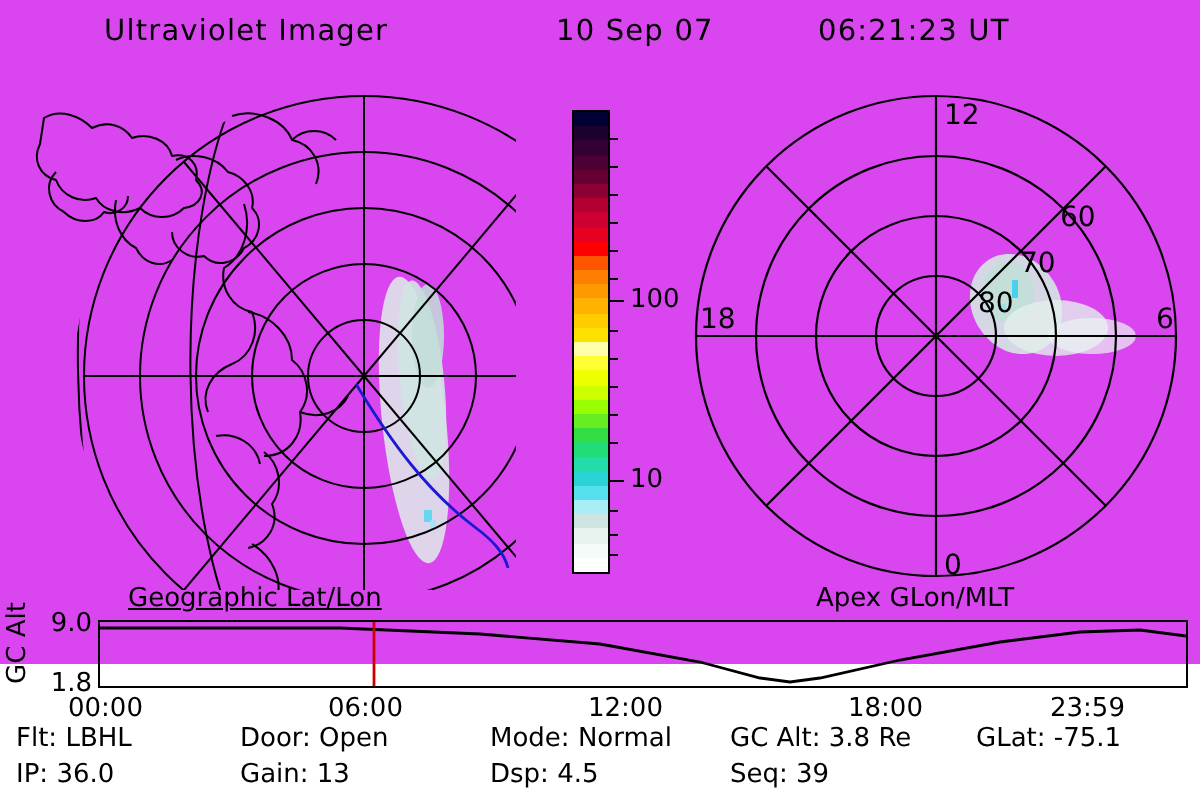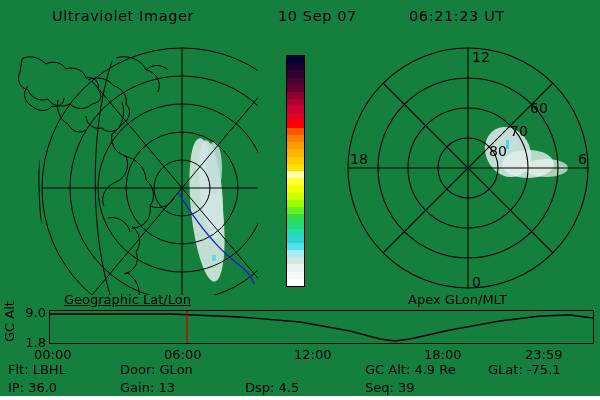--- a/index.html
+++ b/index.html
@@ -10,22 +10,22 @@
   body {
     width: 600px;
     height: 400px;
     overflow: hidden;
     font-family: "DejaVu Sans", sans-serif;
     color: #000000;
   }
   #app {
     position: relative;
     width: 600px;
-    height: 396px;
-    background: #15803d;
+    height: 332px;
+    background: #d946ef;
   }
 
   
   .header {
     position: absolute;
     left: 0; top: 4px;
     width: 600px;
     height: 26px;
   }
   .hdr-title {
@@ -303,20 +303,40 @@
         <div class="cb-seg" style="background: rgb(34, 221, 119);"></div>
         <div class="cb-seg" style="background: rgb(34, 221, 170);"></div>
         <div class="cb-seg" style="background: rgb(42, 212, 212);"></div>
         <div class="cb-seg" style="background: rgb(85, 224, 238);"></div>
         <div class="cb-seg" style="background: rgb(170, 238, 245);"></div>
         <div class="cb-seg" style="background: rgb(207, 229, 226);"></div>
         <div class="cb-seg" style="background: rgb(232, 242, 239);"></div>
         <div class="cb-seg" style="background: rgb(245, 251, 248);"></div>
         <div class="cb-seg" style="background: rgb(255, 255, 255);"></div>
       </div>
+    <div class="cb-ticks" id="cb-ticks">
+        <div class="cb-tick minor" style="top: 14px;"></div>
+        <div class="cb-tick minor" style="top: 28px;"></div>
+        <div class="cb-tick minor" style="top: 42px;"></div>
+        <div class="cb-tick minor" style="top: 56px;"></div>
+        <div class="cb-tick minor" style="top: 70px;"></div>
+        <div class="cb-tick minor" style="top: 84px;"></div>
+        <div class="cb-tick minor" style="top: 110px;"></div>
+        <div class="cb-tick minor" style="top: 124px;"></div>
+        <div class="cb-tick minor" style="top: 138px;"></div>
+        <div class="cb-tick minor" style="top: 152px;"></div>
+        <div class="cb-tick minor" style="top: 166px;"></div>
+        <div class="cb-tick minor" style="top: 200px;"></div>
+        <div class="cb-tick minor" style="top: 212px;"></div>
+        <div class="cb-tick minor" style="top: 222px;"></div>
+        <div class="cb-tick major" style="top: 95px;"></div>
+        <div class="cb-tlabel" style="top: 95px;">100</div>
+        <div class="cb-tick major" style="top: 185px;"></div>
+        <div class="cb-tlabel" style="top: 185px;">10</div>
+      </div>
   </div>
 
   <div class="panel-mlt">
     <svg width="268" height="255" viewBox="0 0 268 255">
 
       <g>
         <ellipse cx="176" cy="112" rx="22" ry="26" fill="#d4e7e3" opacity="0.9" transform="rotate(-30 176 112)"></ellipse>
         <ellipse cx="172" cy="106" rx="13" ry="15" fill="#c3ded8" opacity="0.95"></ellipse>
         <ellipse cx="196" cy="124" rx="26" ry="14" fill="#e2efec" opacity="0.8"></ellipse>
         <ellipse cx="214" cy="128" rx="22" ry="9" fill="#ebf4f1" opacity="0.7"></ellipse>
@@ -372,22 +392,23 @@
         <div class="orbit-xtick" style="left: 34px;">00:00</div>
         <div class="orbit-xtick" style="left: 164px;">06:00</div>
         <div class="orbit-xtick" style="left: 294px;">12:00</div>
         <div class="orbit-xtick" style="left: 424px;">18:00</div>
         <div class="orbit-xtick" style="left: 525px;">23:59</div>
       </div>
   </div>
 
   <div class="status" id="status-block">
       <div class="status-cell" style="left: 8px; top: 0px;"><span class="status-key">Flt: </span><span class="status-val">LBHL</span></div>
-      <div class="status-cell" style="left: 120px; top: 0px;"><span class="status-key">Door: </span><span class="status-val">GLon</span></div>
-      <div class="status-cell" style="left: 365px; top: 0px;"><span class="status-key">GC Alt: </span><span class="status-val">4.9 Re</span></div>
+      <div class="status-cell" style="left: 120px; top: 0px;"><span class="status-key">Door: </span><span class="status-val">Open</span></div>
+      <div class="status-cell" style="left: 245px; top: 0px;"><span class="status-key">Mode: </span><span class="status-val">Normal</span></div>
+      <div class="status-cell" style="left: 365px; top: 0px;"><span class="status-key">GC Alt: </span><span class="status-val">3.8 Re</span></div>
       <div class="status-cell" style="left: 488px; top: 0px;"><span class="status-key">GLat: </span><span class="status-val">-75.1</span></div>
       <div class="status-cell" style="left: 8px; top: 18px;"><span class="status-key">IP: </span><span class="status-val">36.0</span></div>
       <div class="status-cell" style="left: 120px; top: 18px;"><span class="status-key">Gain: </span><span class="status-val">13</span></div>
       <div class="status-cell" style="left: 245px; top: 18px;"><span class="status-key">Dsp: </span><span class="status-val">4.5</span></div>
       <div class="status-cell" style="left: 365px; top: 18px;"><span class="status-key">Seq: </span><span class="status-val">39</span></div>
     </div>
 
 </div>
 
 </body></html>

